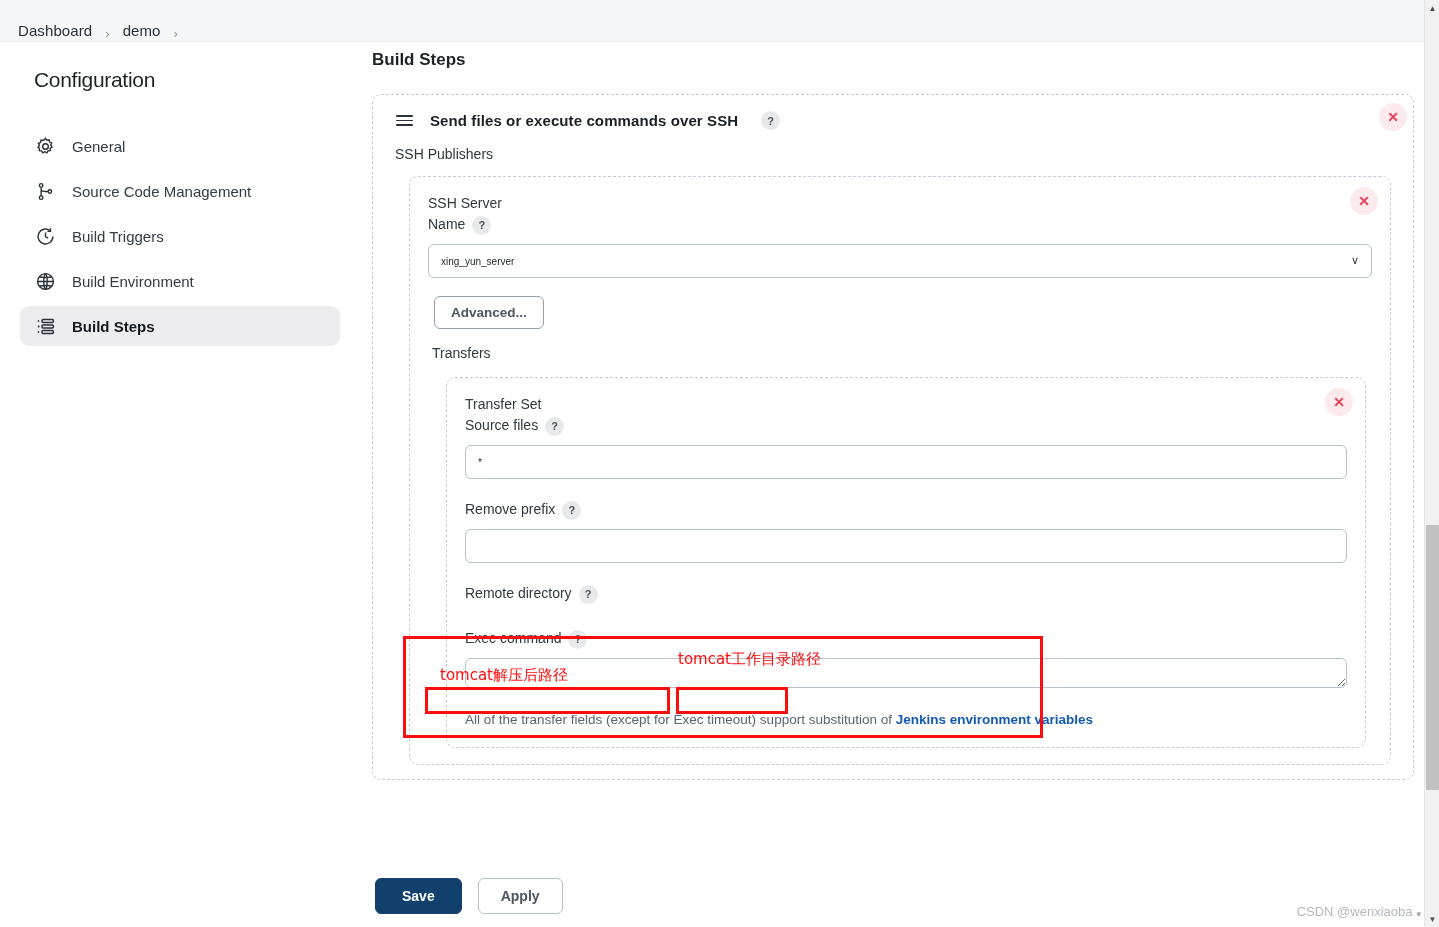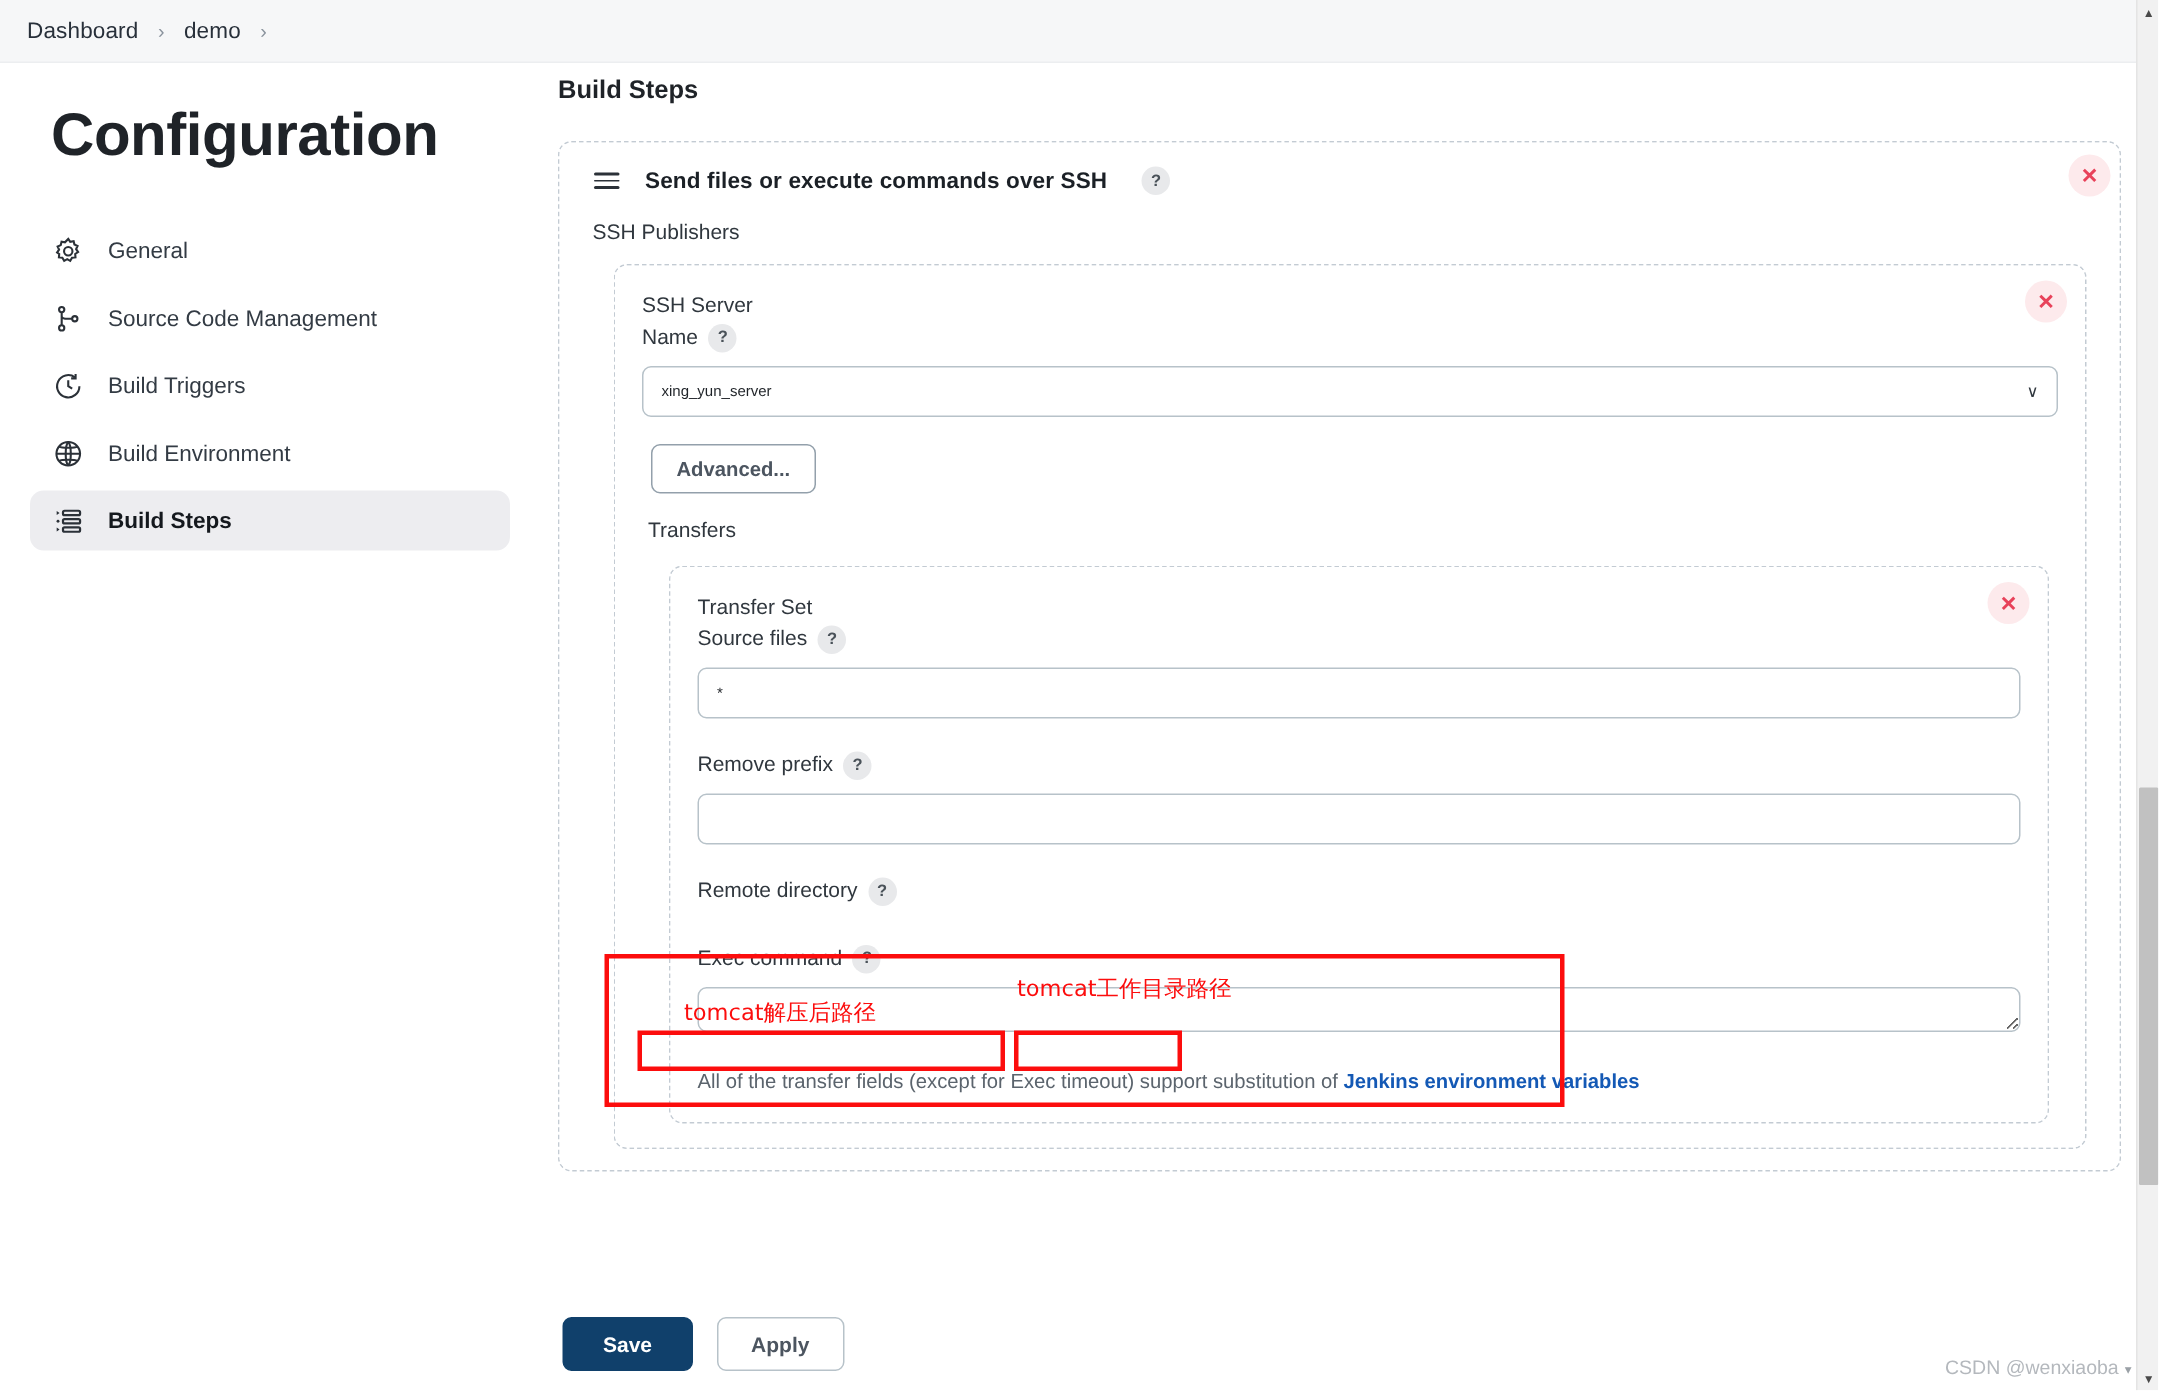--- a/index.html
+++ b/index.html
@@ -10,39 +10,39 @@
     background: #ffffff;
     font-family: "Liberation Sans", "DejaVu Sans", sans-serif;
     color: #1f2328;
   }
   #page { position: relative; width: 1439px; height: 927px; overflow: hidden; background:#fff; }
 
   
   .breadcrumb-bar {
     position: absolute; top: 0; left: 0; width: 1424px; height: 42px;
     background: #f6f7f8;
-    display: flex; align-items: center;
+    display: flex; align-items: flex-end;
     padding-left: 14px;
     border-bottom: 1px solid #eceef0;
   }
   .crumb {
     font-size: 15px; color: #28303a; letter-spacing: .1px;
     padding: 2px 4px; cursor: pointer;
   }
   .crumb-sep {
     font-size: 13px; color: #8b949e; margin: 0 9px; user-select: none;
   }
 
   
   .sidebar {
     position: absolute; top: 42px; left: 0; width: 360px; height: 885px;
     background: #ffffff; padding: 26px 0 0 0;
   }
   .config-title {
-    font-size: 40px; font-weight: bold; color: #1f2328;
+    font-size: 21px; font-weight: normal; color: #1f2328;
     padding-left: 34px; margin-bottom: 34px; letter-spacing: -.3px;
   }
   .nav-list { padding: 0 20px; }
   .nav-item {
     display: flex; align-items: center; gap: 16px;
     height: 40px; padding: 0 14px; margin-bottom: 5px;
     border-radius: 9px; cursor: pointer;
     font-size: 15px; color: #333b44; text-align: center;
   }
   .nav-item.active { background: #ededf0; font-weight: bold; color: #15191e; }
@@ -144,21 +144,21 @@
     position: absolute; left: 316px; top: 645px;
     width: 112px; height: 27px;
     border: 3px solid #fc0d0d; pointer-events: none; z-index: 31;
   }
   .anno-text {
     position: absolute; z-index: 32; pointer-events: none;
     color: #fc0d0d; font-size: 15px;
     font-family: "DejaVu Sans", "Liberation Sans", sans-serif;
     white-space: nowrap;
   }
-  .anno-text-a { left: 96px; top: 624px; }
+  .anno-text-a { left: 80px; top: 624px; }
   .anno-text-b { left: 318px; top: 608px; text-align: center; }
 
   
   .footer-bar {
     position: absolute; left: 360px; bottom: 0;
     width: 1064px; height: 62px;
     background: #ffffff; z-index: 40;
     display: flex; align-items: center; gap: 16px;
     padding-left: 15px;
   }

